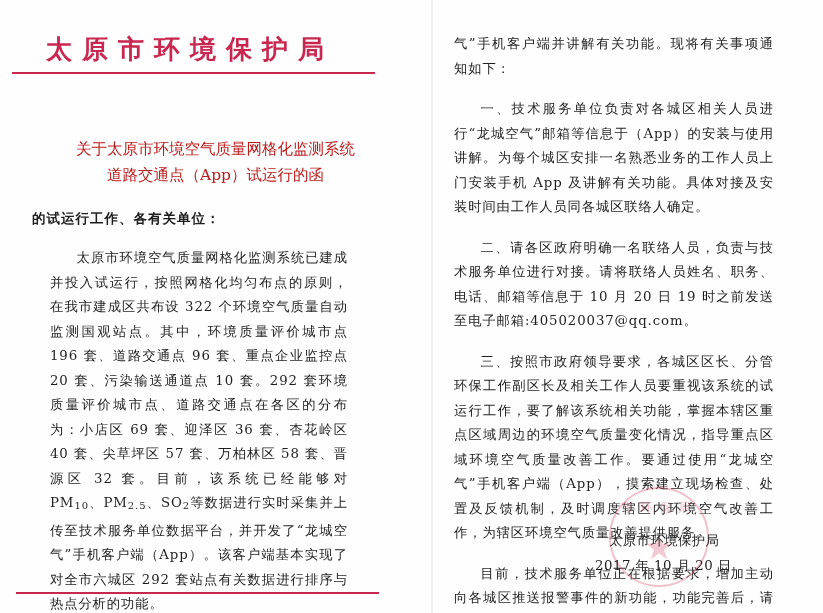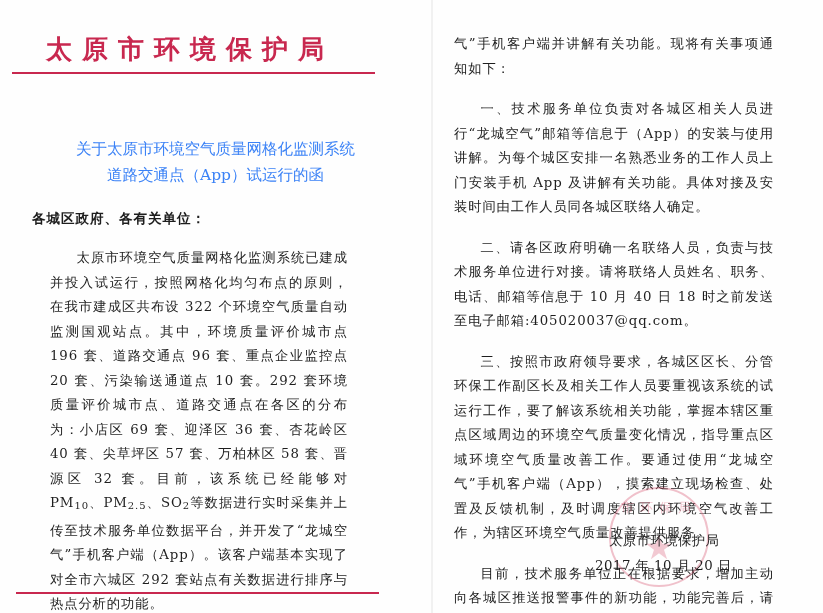--- a/index.html
+++ b/index.html
@@ -18,21 +18,21 @@
       color: #c8284f; font-size: 26px; font-weight: bold;
       letter-spacing: 10px; white-space: nowrap;
       font-family: "DejaVu Serif", "Liberation Serif", serif;
     }
     .red-rule { position: absolute; height: 2px; background: #c8284f; }
     .red-rule.top { left: 12px; top: 72px; width: 363px; }
     .red-rule.bottom { left: 16px; top: 592px; width: 363px; }
 
     .doc-title {
       position: absolute; left: 0; width: 431px; text-align: center;
-      font-size: 15.5px; line-height: 26px; color: #3b82f6;
+      font-size: 15.5px; line-height: 26px; color: #b91c1c;
     }
     .doc-title.l1 { top: 136px; }
     .doc-title.l2 { top: 162px; }
 
     .salutation {
       position: absolute; left: 32px; top: 210px;
       font-size: 13.5px; font-weight: bold; letter-spacing: 1px;
     }
 
     .body-text {
@@ -70,38 +70,38 @@
 </head>
 <body>
 
 <div class="page page-left">
   <div class="letterhead">太原市环境保护局</div>
   <div class="red-rule top"></div>
 
   <div class="doc-title l1">关于太原市环境空气质量网格化监测系统</div>
   <div class="doc-title l2">道路交通点（App）试运行的函</div>
 
-  <div class="salutation">各城区政府、各有关单位：</div>
+  <div class="salutation">的试运行工作、各有关单位：</div>
 
   <div class="body-text left-body">
     <p><span>太原市环境空气质量网格化监测系统已建成并投入试运行，按照网格化均匀布点的原则，在我市建成区共布设 322 个环境空气质量自动监测国观站点。其中，环境质量评价城市点 196 套、道路交通点 96 套、重点企业监控点 20 套、污染输送通道点 10 套。292 套环境质量评价城市点、道路交通点在各区的分布为：小店区 69 套、迎泽区 36 套、杏花岭区 40 套、尖草坪区 57 套、万柏林区 58 套、晋源区 32 套。目前，该系统已经能够对 PM</span><sub>10</sub><span>、PM</span><sub>2.5</sub><span>、SO</span><sub>2</sub><span>等数据进行实时采集并上传至技术服务单位数据平台，并开发了“龙城空气”手机客户端（App）。该客户端基本实现了对全市六城区 292 套站点有关数据进行排序与热点分析的功能。</span></p>
     <p>为了做好为我市秋冬季大气污染综合治理攻坚行动服务工作，科技支撑、精准施策，根据市政府 10 月 18 日下午第十三次常务会议安排，启用太原市环境空气质量网格化监测系统手机客户端（App）的试运行工作。从即日起由技术服务单位为各区政府有关领导及相关工作人员安装“龙城空</p>
   </div>
 
   <div class="red-rule bottom"></div>
 </div>
 
 <div class="page-divider"></div>
 
 <div class="page page-right"></div>
 
 <div class="body-text right-body">
   <p class="cont">气”手机客户端并讲解有关功能。现将有关事项通知如下：</p>
   <p>一、技术服务单位负责对各城区相关人员进行“龙城空气”邮箱等信息于（App）的安装与使用讲解。为每个城区安排一名熟悉业务的工作人员上门安装手机 App 及讲解有关功能。具体对接及安装时间由工作人员同各城区联络人确定。</p>
-  <p>二、请各区政府明确一名联络人员，负责与技术服务单位进行对接。请将联络人员姓名、职务、电话、邮箱等信息于 10 月 40 日 18 时之前发送至电子邮箱:405020037@qq.com。</p>
+  <p>二、请各区政府明确一名联络人员，负责与技术服务单位进行对接。请将联络人员姓名、职务、电话、邮箱等信息于 10 月 20 日 19 时之前发送至电子邮箱:405020037@qq.com。</p>
   <p>三、按照市政府领导要求，各城区区长、分管环保工作副区长及相关工作人员要重视该系统的试运行工作，要了解该系统相关功能，掌握本辖区重点区域周边的环境空气质量变化情况，指导重点区域环境空气质量改善工作。要通过使用“龙城空气”手机客户端（App），摸索建立现场检查、处置及反馈机制，及时调度辖区内环境空气改善工作，为辖区环境空气质量改善提供服务。</p>
   <p>目前，技术服务单位正在根据要求，增加主动向各城区推送报警事件的新功能，功能完善后，请各城区政府相关领导及工作人员及时查看报警信息。由于系统处于试运行阶段，请各城区在实际使用过程中，有好的意见和建议，及时反馈给技术服务单位，技术服务单位要及时汇总反馈意见并报告市环保局。</p>
 </div>
 
 <div class="stamp">
   <div class="stamp-text">市环保局</div>
   <div class="stamp-star">★</div>
 </div>
 
 <div class="signature">

